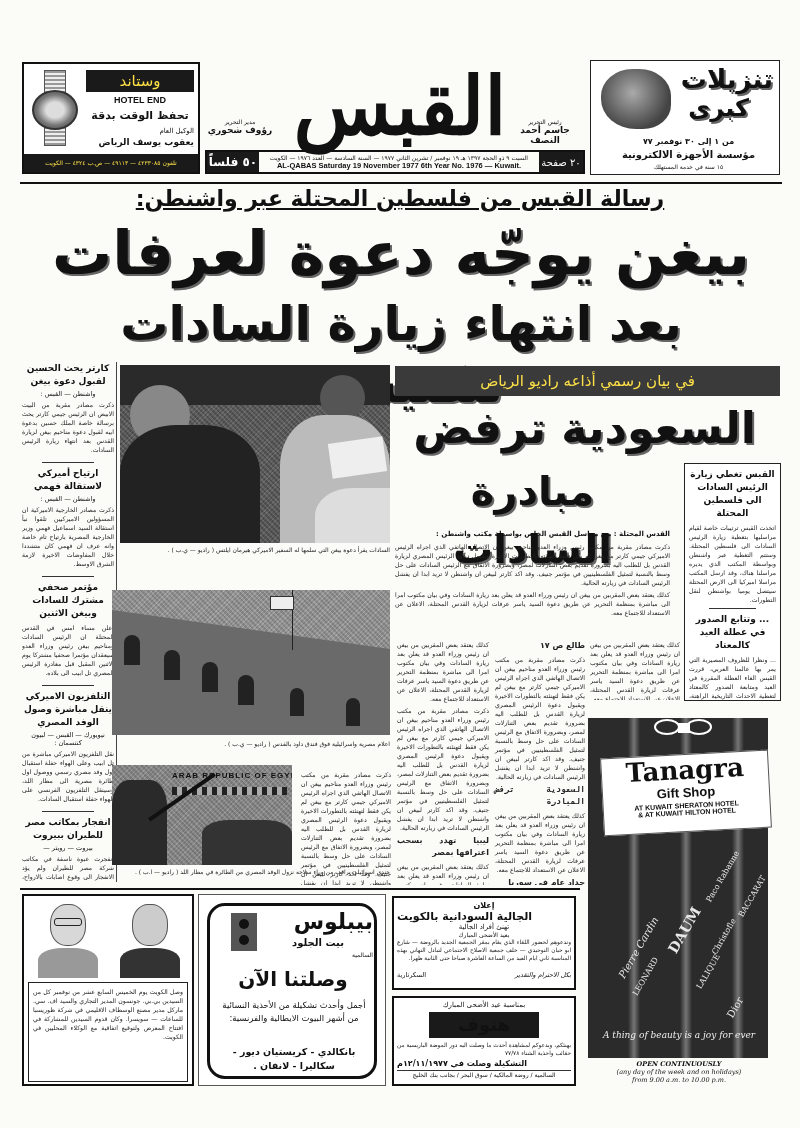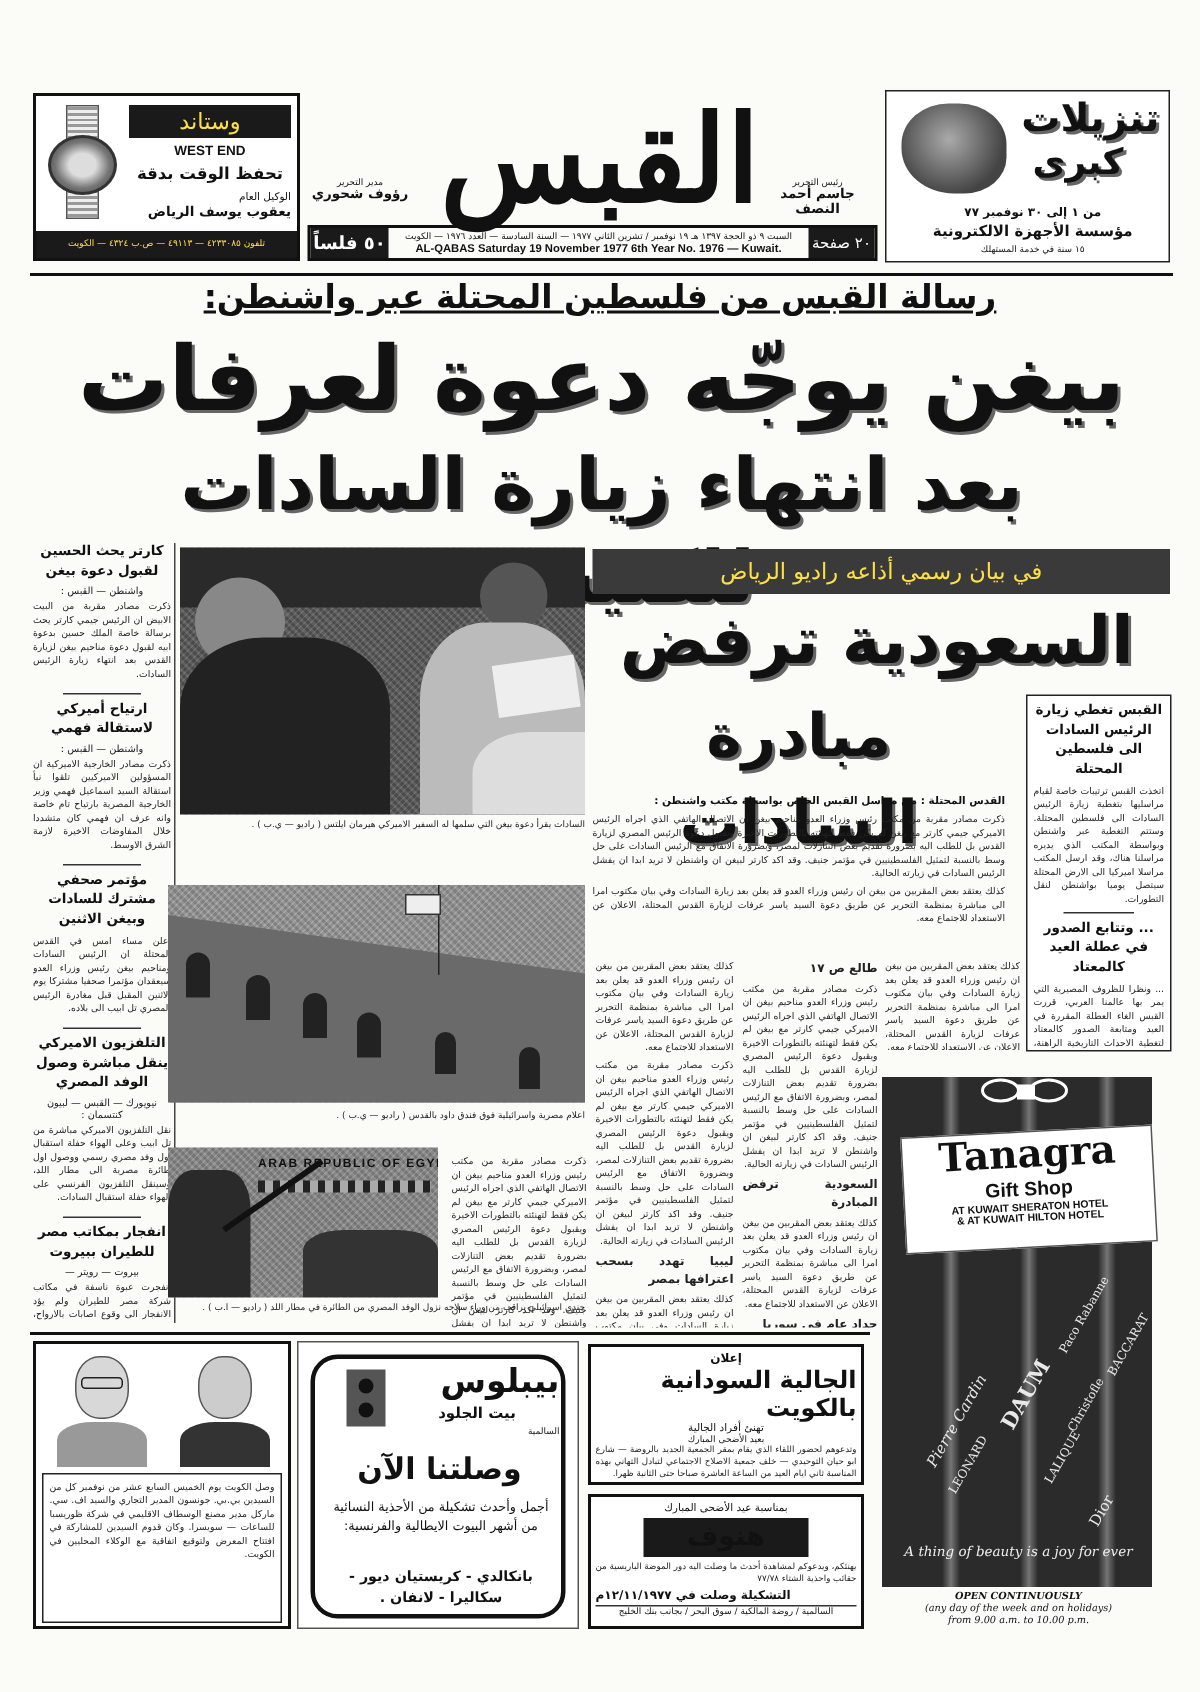--- a/index.html
+++ b/index.html
@@ -40,21 +40,21 @@
 </style>
 </head>
 <body>
 
 <div class="abs box" style="left:22px;top:62px;width:178px;height:112px;background:#fff;">
   <div class="abs" style="left:6px;top:6px;width:52px;height:76px;">
     <div style="position:absolute;left:14px;top:0;width:22px;height:76px;background:repeating-linear-gradient(0deg,#999 0 2px,#eee 2px 4px);border:1px solid #555;"></div>
     <div style="position:absolute;left:2px;top:20px;width:46px;height:40px;border-radius:50%;background:radial-gradient(#ddd 30%,#777 60%,#333 100%);border:2px solid #333;"></div>
   </div>
   <div class="abs dark center" style="left:62px;top:6px;width:108px;height:22px;font-size:15px;line-height:22px;">وستاند</div>
-  <div class="abs center hd" style="left:62px;top:31px;width:108px;font-size:9px;font-family:'Liberation Sans',sans-serif;">WEST END</div>
+  <div class="abs center hd" style="left:62px;top:31px;width:108px;font-size:9px;font-family:'Liberation Sans',sans-serif;">HOTEL END</div>
   <div class="abs rtl hd" style="left:62px;top:45px;width:108px;font-size:11px;text-align:center;">تحفظ الوقت بدقة</div>
   <div class="abs rtl" style="left:62px;top:63px;width:108px;font-size:7px;">الوكيل العام</div>
   <div class="abs rtl hd" style="left:62px;top:73px;width:108px;font-size:9px;">يعقوب يوسف الرياض</div>
   <div class="abs dark rtl" style="left:0;bottom:0;width:100%;height:18px;font-size:6px;line-height:18px;text-align:center;">تلفون ٤٢٣٣٠٨٥ — ٤٩١١٣ — ص.ب ٤٣٢٤ — الكويت</div>
 </div>
 
 <div class="abs center" style="left:250px;top:66px;width:300px;height:84px;">
   <div id="masthead-logo" class="rtl" style="text-align:center;">القبس</div>
 </div>
 <div class="abs rtl" style="left:205px;top:118px;width:70px;">
@@ -161,21 +161,21 @@
 <div class="abs rtl hd" style="left:395px;top:530px;width:275px;font-size:7px;">القدس المحتلة : من مراسل القبس الخاص بواسطة مكتب واشنطن :</div>
 <div class="abs body-text" style="left:395px;top:542px;width:275px;height:95px;overflow:hidden;">
   <p>ذكرت مصادر مقربة من مكتب رئيس وزراء العدو مناحيم بيغن ان الاتصال الهاتفي الذي اجراه الرئيس الاميركي جيمي كارتر مع بيغن لم يكن فقط لتهنئته بالتطورات الاخيرة ويقبول دعوة الرئيس المصري لزيارة القدس بل للطلب اليه بضرورة تقديم بعض التنازلات لمصر، وبضرورة الاتفاق مع الرئيس السادات على حل وسط بالنسبة لتمثيل الفلسطينيين في مؤتمر جنيف. وقد اكد كارتر لبيغن ان واشنطن لا تريد ابدا ان يفشل الرئيس السادات في زيارته الحالية.</p>
   <p>كذلك يعتقد بعض المقربين من بيغن ان رئيس وزراء العدو قد يعلن بعد زيارة السادات وفي بيان مكتوب امرا الى مباشرة بمنظمة التحرير عن طريق دعوة السيد ياسر عرفات لزيارة القدس المحتلة، الاعلان عن الاستعداد للاجتماع معه.</p>
 </div>
 
 <div class="abs" style="left:300px;top:640px;width:285px;height:245px;overflow:hidden;">
   <div class="body-text" style="position:absolute;right:0;top:0;width:90px;height:245px;">
     <p style="font-size:8px;font-weight:bold;line-height:12px;">طالع ص ١٧</p>
     <p>ذكرت مصادر مقربة من مكتب رئيس وزراء العدو مناحيم بيغن ان الاتصال الهاتفي الذي اجراه الرئيس الاميركي جيمي كارتر مع بيغن لم يكن فقط لتهنئته بالتطورات الاخيرة ويقبول دعوة الرئيس المصري لزيارة القدس بل للطلب اليه بضرورة تقديم بعض التنازلات لمصر، وبضرورة الاتفاق مع الرئيس السادات على حل وسط بالنسبة لتمثيل الفلسطينيين في مؤتمر جنيف. وقد اكد كارتر لبيغن ان واشنطن لا تريد ابدا ان يفشل الرئيس السادات في زيارته الحالية.</p>
-    <p style="font-size:8px;font-weight:bold;line-height:12px;">السعودية ترفض المبادرة</p>
+    <p style="font-size:8px;font-weight:bold;line-height:12px;font-family:Liberation Mono, monospace;">السعودية ترفض المبادرة</p>
     <p>كذلك يعتقد بعض المقربين من بيغن ان رئيس وزراء العدو قد يعلن بعد زيارة السادات وفي بيان مكتوب امرا الى مباشرة بمنظمة التحرير عن طريق دعوة السيد ياسر عرفات لزيارة القدس المحتلة، الاعلان عن الاستعداد للاجتماع معه.</p>
     <p style="font-size:8px;font-weight:bold;line-height:12px;">حداد عام في سوريا</p>
   </div>
   <div class="body-text" style="position:absolute;right:96px;top:0;width:92px;height:245px;">
     <p>كذلك يعتقد بعض المقربين من بيغن ان رئيس وزراء العدو قد يعلن بعد زيارة السادات وفي بيان مكتوب امرا الى مباشرة بمنظمة التحرير عن طريق دعوة السيد ياسر عرفات لزيارة القدس المحتلة، الاعلان عن الاستعداد للاجتماع معه.</p>
     <p>ذكرت مصادر مقربة من مكتب رئيس وزراء العدو مناحيم بيغن ان الاتصال الهاتفي الذي اجراه الرئيس الاميركي جيمي كارتر مع بيغن لم يكن فقط لتهنئته بالتطورات الاخيرة ويقبول دعوة الرئيس المصري لزيارة القدس بل للطلب اليه بضرورة تقديم بعض التنازلات لمصر، وبضرورة الاتفاق مع الرئيس السادات على حل وسط بالنسبة لتمثيل الفلسطينيين في مؤتمر جنيف. وقد اكد كارتر لبيغن ان واشنطن لا تريد ابدا ان يفشل الرئيس السادات في زيارته الحالية.</p>
     <p style="font-size:8px;font-weight:bold;line-height:12px;">ليبيا تهدد بسحب اعترافها بمصر</p>
     <p>كذلك يعتقد بعض المقربين من بيغن ان رئيس وزراء العدو قد يعلن بعد زيارة السادات وفي بيان مكتوب امرا الى مباشرة بمنظمة التحرير عن طريق دعوة السيد ياسر عرفات لزيارة القدس المحتلة، الاعلان عن الاستعداد للاجتماع معه.</p>
   </div>
   <div class="body-text" style="position:absolute;right:194px;top:130px;width:90px;height:115px;">
@@ -251,21 +251,21 @@
   <div class="abs rtl mega" style="left:64px;top:14px;width:110px;font-size:22px;text-shadow:none;">بيبلوس</div>
   <div class="abs rtl hd" style="left:64px;top:42px;width:110px;font-size:10px;text-align:center;">بيت الجلود</div>
   <div class="abs rtl" style="left:64px;top:56px;width:110px;font-size:6px;">السالمية</div>
   <div class="abs rtl mega center" style="left:14px;top:72px;width:160px;font-size:20px;text-align:center;text-shadow:none;">وصلتنا الآن</div>
   <div class="abs rtl center" style="left:18px;top:104px;width:154px;font-size:8.5px;line-height:13px;text-align:center;">أجمل وأحدث تشكيلة من الأحذية النسائية من أشهر البيوت الايطالية والفرنسية:</div>
   <div class="abs rtl hd center" style="left:18px;top:150px;width:154px;font-size:9.5px;line-height:14px;text-align:center;">بانكالدي - كريستيان ديور - سكاليرا - لانفان .</div>
 </div>
 
 <div class="abs box" style="left:392px;top:896px;width:184px;height:94px;background:#fff;padding:3px;">
   <div class="rtl hd center" style="font-size:8px;text-align:center;">إعلان</div>
-  <div class="rtl hd center" style="font-size:16px;text-align:right;">الجالية السودانية بالكويت</div>
+  <div class="rtl hd center" style="font-size:11px;text-align:left;">الجالية السودانية بالكويت</div>
   <div class="rtl center" style="font-size:7px;text-align:center;">تهنئ أفراد الجالية</div>
   <div class="rtl center" style="font-size:6px;text-align:center;">بعيد الأضحى المبارك</div>
   <div class="body-text" style="font-size:5.8px;line-height:8px;height:33px;overflow:hidden;">وتدعوهم لحضور اللقاء الذي يقام بمقر الجمعية الجديد بالروضة — شارع ابو حيان التوحيدي — خلف جمعية الاصلاح الاجتماعي لتبادل التهاني بهذه المناسبة ثاني ايام العيد من الساعة العاشرة صباحا حتى الثانية ظهرا.</div>
   <div style="display:flex;justify-content:space-between;direction:rtl;font-size:6.5px;">
     <span style="font-style:italic;">بكل الاحترام والتقدير</span>
     <span>السكرتارية</span>
   </div>
 </div>
 
 <div class="abs box" style="left:392px;top:996px;width:184px;height:90px;background:#fff;padding:3px;">

